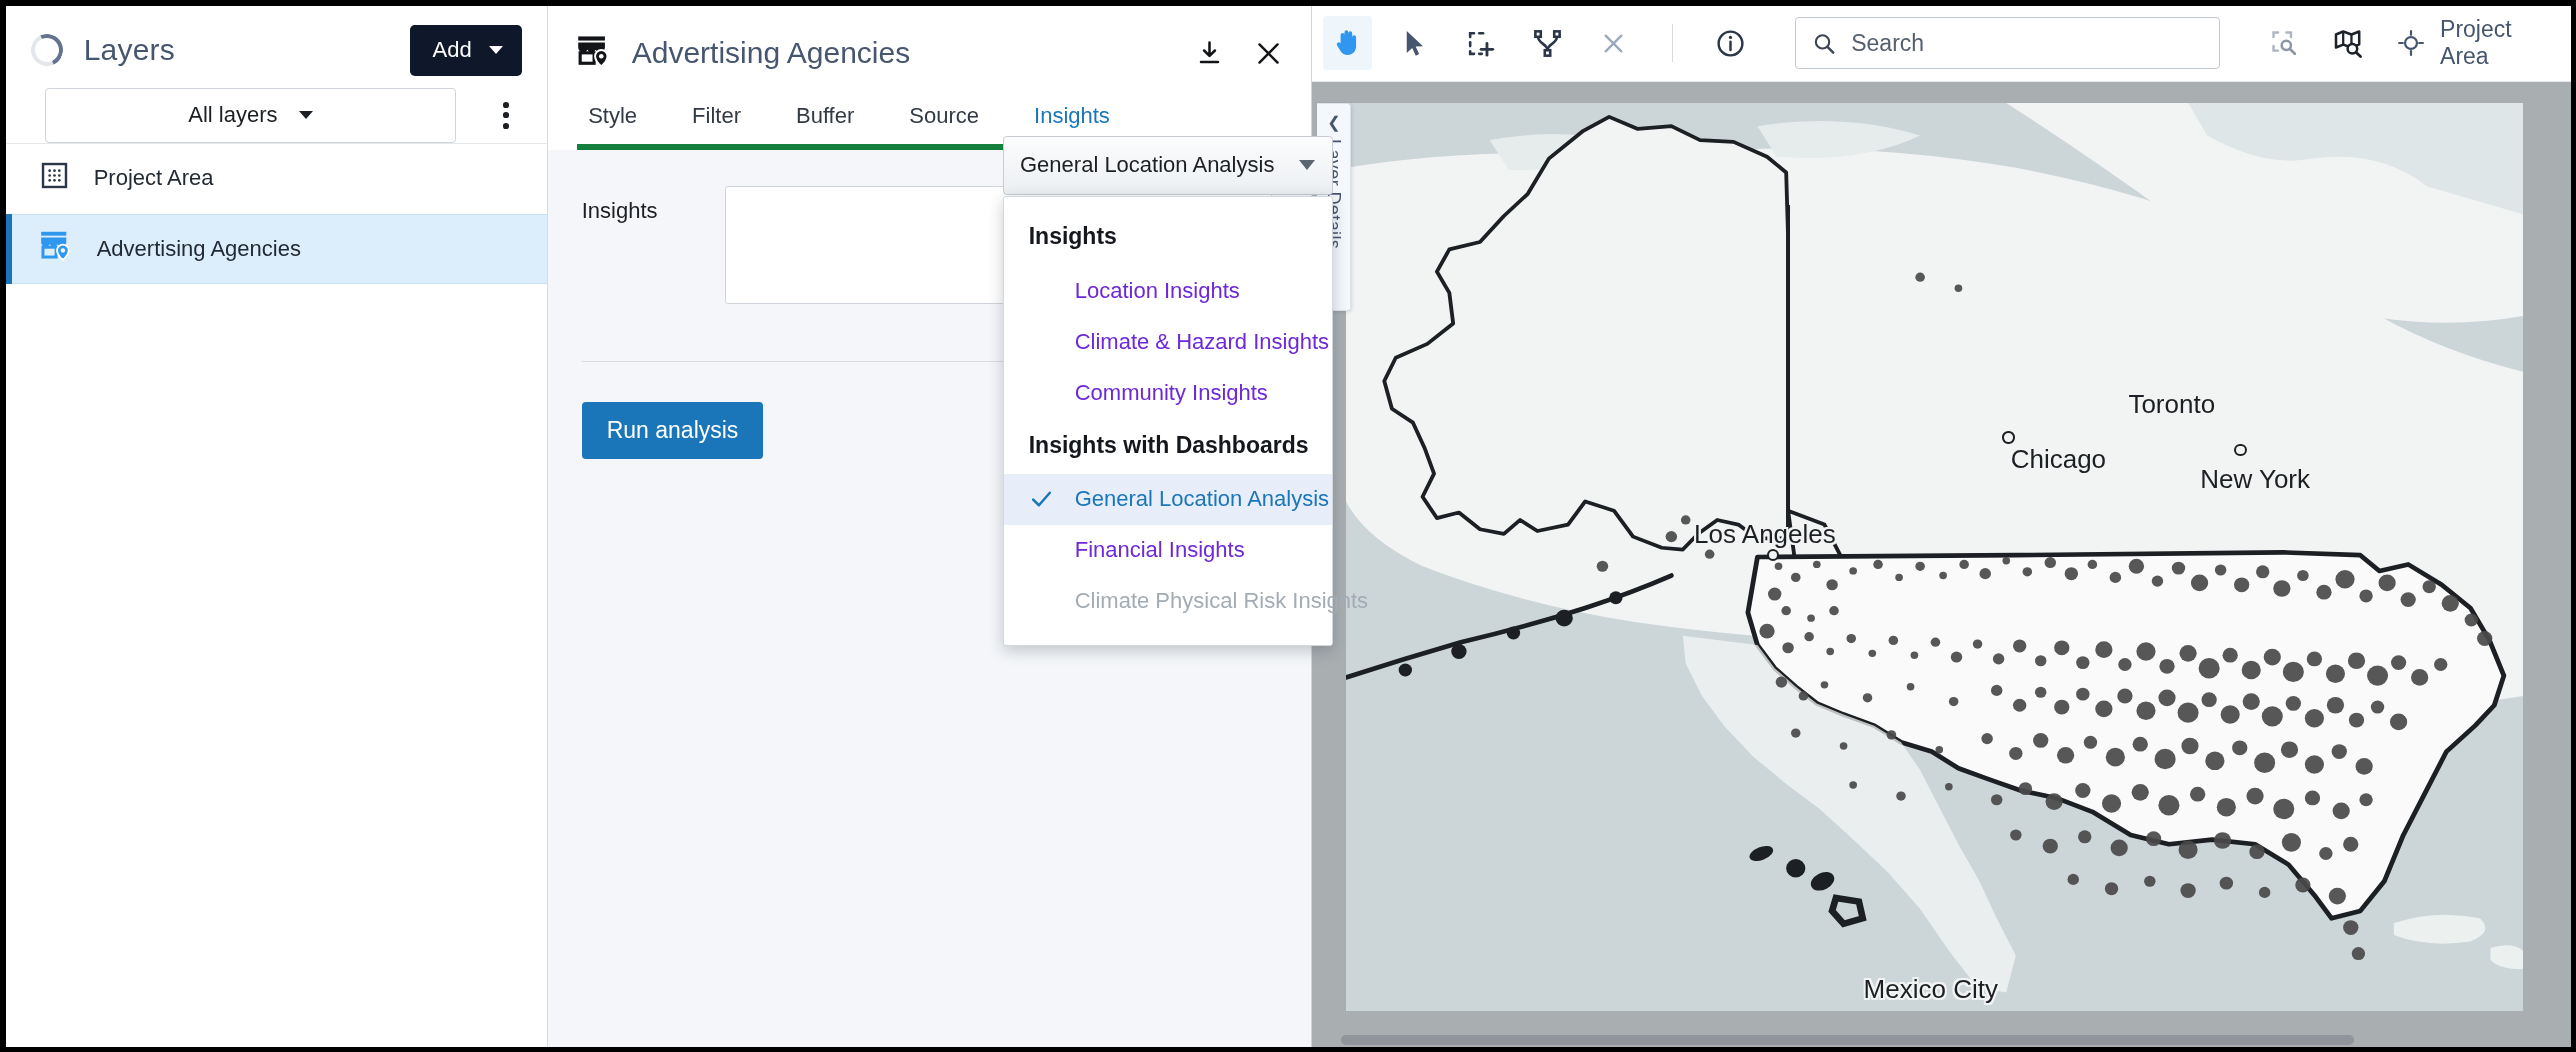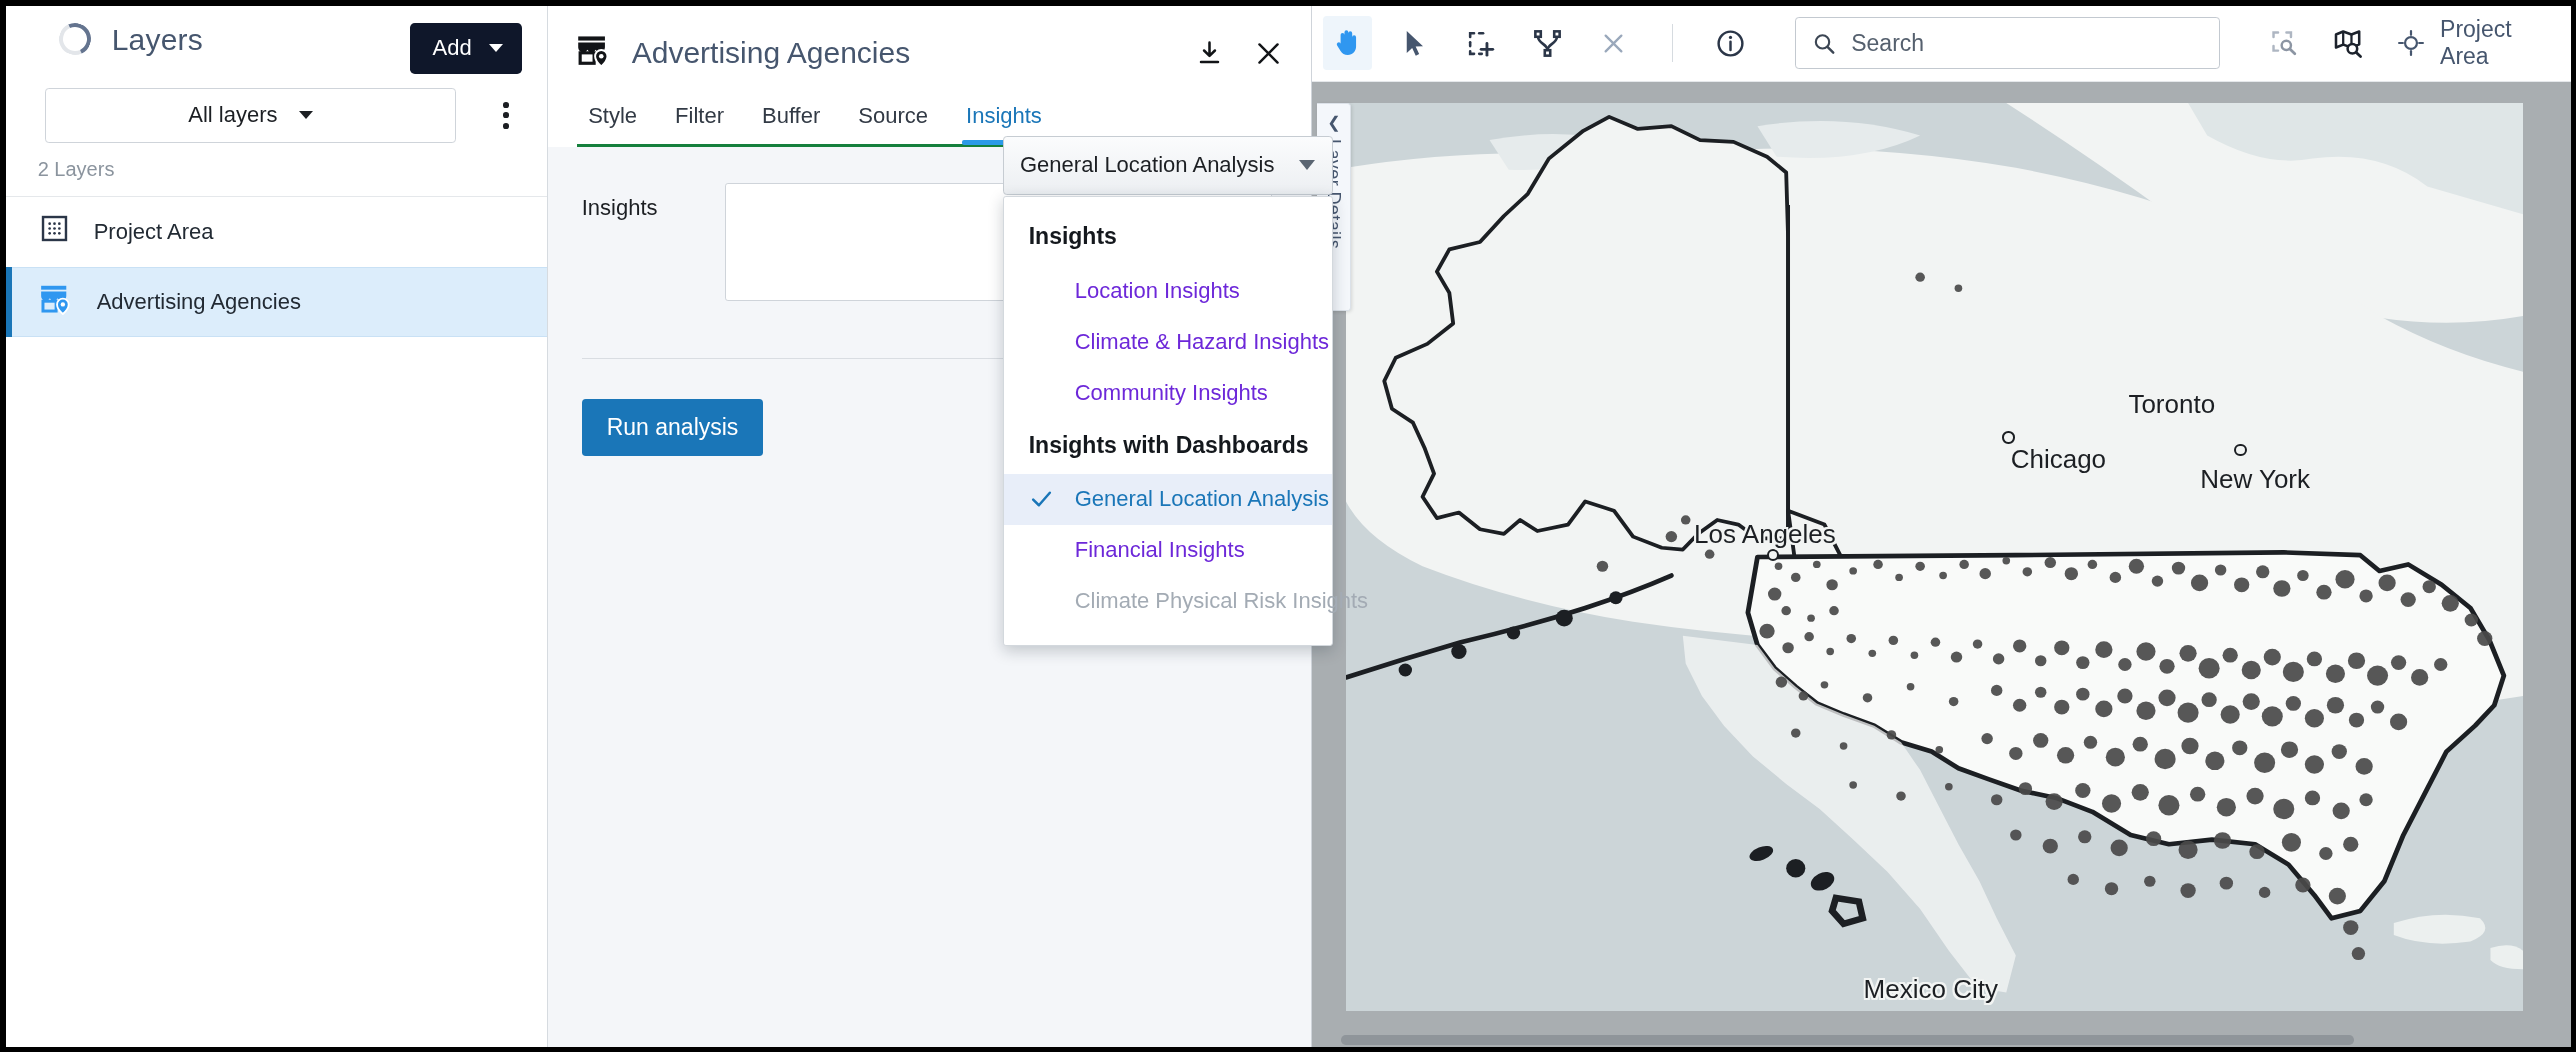--- a/index.html
+++ b/index.html
@@ -26,23 +26,23 @@
     height: 100%;
     background: #ffffff;
     border-right: 1.9px solid #d6dbe0;
     display: flex;
     flex-direction: column;
     position: relative;
     flex: 0 0 542px;
   }
   .layers-header {
     display: flex;
+    align-items: center;
     padding: 17px 25px 9.6px 25px;
     height: 82px;
-    margin-left: 28px;
   }
   .spinner {
     width: 32px; height: 32px;
     border-radius: 50%;
     border: 4.8px solid #e3e6ea;
     border-top-color: #64748f;
     border-right-color: #64748f;
     transform: rotate(20deg);
     flex: 0 0 auto;
   }
@@ -160,23 +160,23 @@
   .ip-title {
     font-size: 30px;
     color: #46566e;
     margin-left: 21px;
     font-weight: 400;
   }
   .ip-actions { margin-left: auto; display: flex; align-items: center; gap: 29px; }
   .icon-btn { cursor: pointer; display: flex; align-items: center; justify-content: center; }
   .ip-tabs {
     display: flex;
-    gap: 0;
+    gap: 17px;
     margin-top: 13.4px;
-    border-bottom: 3px solid #15803d;
+    border-bottom: 6px solid #15803d;
   }
   .ip-tab {
     font-size: 22px;
     color: #323a45;
     padding: 5.7px 19px 15.3px 19px;
     cursor: pointer;
     position: relative;
   }
   .ip-tab:first-child { padding-left: 11.5px; }
   .ip-tab.active { color: #1a76b8; }
@@ -416,21 +416,20 @@
         <span>All layers</span>
         <span class="caret-down" style="border-top-color:#1c1f23;"></span>
       </div>
       <div class="kebab">
         <i></i>
           <i></i>
           <i></i>
       </div>
     </div>
 
-    <div class="layers-count">2 Layers</div>
 
     <div class="layer-list">
       <div class="layer-row">
         <span class="icon-projectarea">
           <svg width="29" height="29" viewBox="0 0 24 24">
             <rect x="2.5" y="2.5" width="19" height="19" fill="none" stroke="#2b3648" stroke-width="2"></rect>
             <g fill="#2b3648">
               <circle cx="8" cy="8" r="1.1"></circle>
                 <circle cx="12" cy="8" r="1.1"></circle>
                 <circle cx="16" cy="8" r="1.1"></circle>

